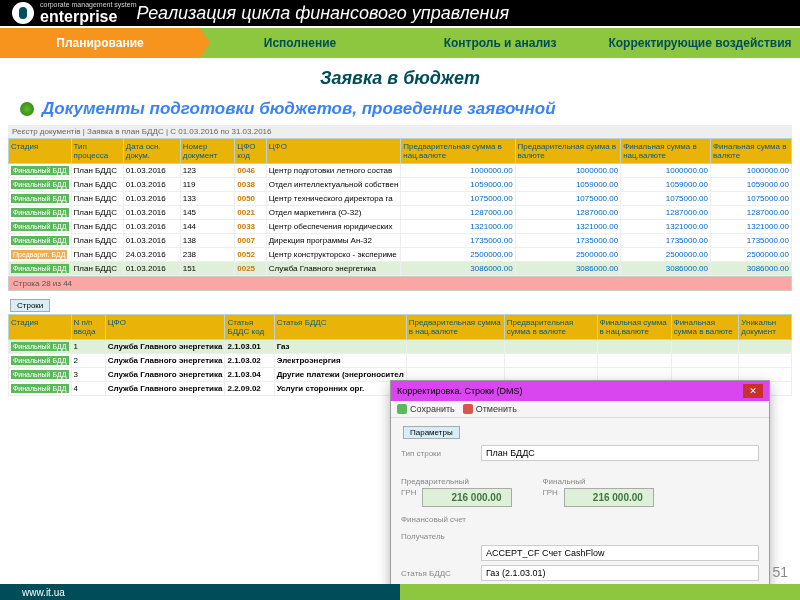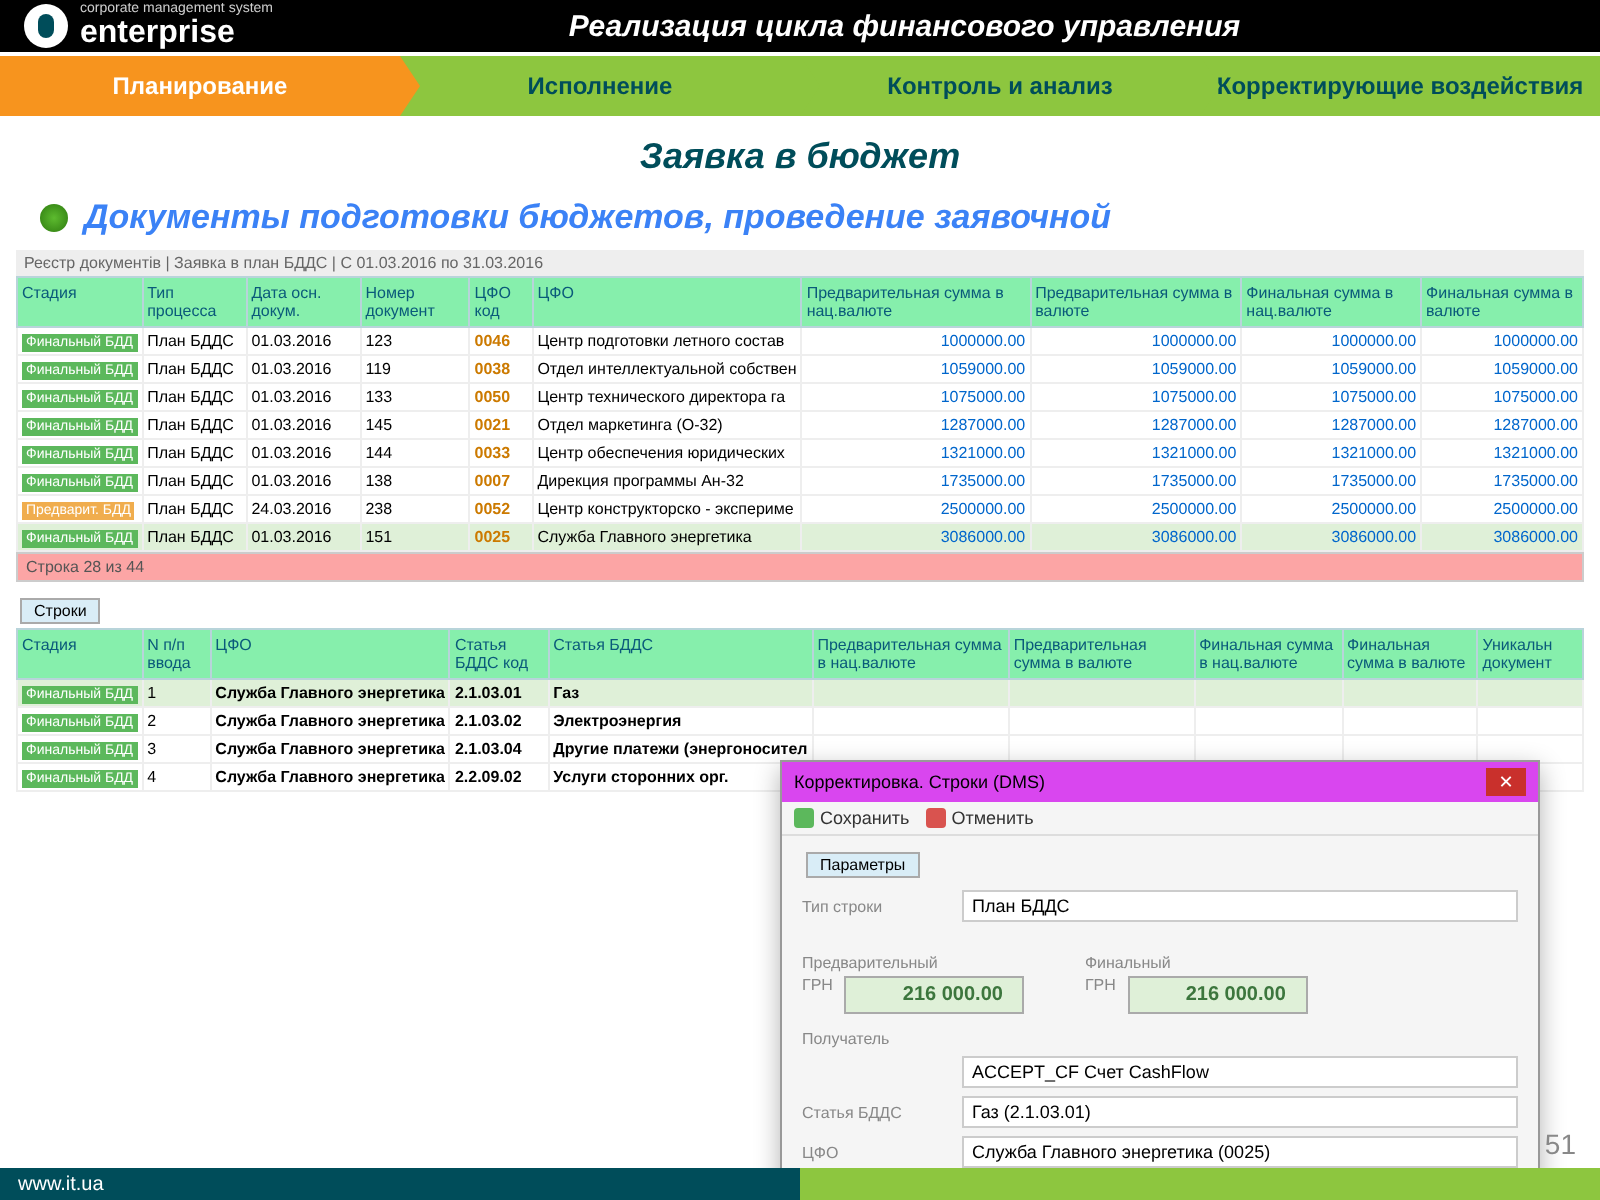--- a/index.html
+++ b/index.html
@@ -3,36 +3,36 @@
 <meta charset="utf-8">
 <style>
 *{box-sizing:border-box;margin:0;padding:0;font-family:Arial,sans-serif}
 body{width:800px;height:600px;background:#fff;position:relative;overflow:hidden}
 .header{background:#000000;height:26px;display:flex;align-items:center;padding:0 12px;color:#fff}
 .logo{display:flex;align-items:center;gap:6px}
 .logo-icon{width:22px;height:22px;background:#fff;border-radius:50%;position:relative}
 .logo-icon::after{content:"";position:absolute;width:8px;height:12px;background:#004d5a;border-radius:4px;left:7px;top:5px}
 .logo-text{font-size:16px;font-weight:bold}
 .logo-sub{font-size:7px;opacity:.8;line-height:1}
-.header-title{flex:1;text-align:center;font-size:15px;font-weight:bold;font-style:italic;color:#fff;padding-right:20px}
+.header-title{flex:1;text-align:left;font-size:18px;font-weight:normal;font-style:italic;color:#fff;padding-right:20px}
 .tabs{display:flex;height:30px;margin-top:2px}
 .tabs .seg{flex:1;display:flex;align-items:center;justify-content:center;font-size:12px;font-weight:bold;color:#004d5a;position:relative}
 .seg.orange{background:#f7941e;color:#fff}
 .seg.green{background:#8dc63f}
 .seg::after{content:"";position:absolute;right:-10px;top:0;border-left:10px solid transparent;border-top:15px solid transparent;border-bottom:15px solid transparent;z-index:2}
 .seg.orange::after{border-left-color:#f7941e}
 .seg.green::after{border-left-color:#8dc63f;right:-10px}
 .subtitle{text-align:center;font-weight:bold;color:#004d5a;font-style:italic;font-size:18px;padding:10px 0}
 .section-head{display:flex;align-items:center;gap:8px;padding:0 20px 6px}
 .bullet{width:14px;height:14px;background:radial-gradient(circle,#5dbb2f,#2d7a0f);border-radius:50%}
 .section-title{font-weight:bold;color:#3b82f6;font-size:17px;font-style:italic}
 .grid-wrap{margin:0 8px;font-size:8px}
 .breadcrumb{background:#eee;padding:2px 4px;font-size:8px;color:#666}
 .grid{width:100%;border-collapse:collapse}
-.grid th{background:#86efac;color:#0a5a7a;font-weight:normal;font-size:8px;padding:3px 2px;border:1px solid #b8d4da;text-align:left;vertical-align:top}
+.grid th{background:#eab308;color:#0a5a7a;font-weight:normal;font-size:8px;padding:3px 2px;border:1px solid #b8d4da;text-align:left;vertical-align:top}
 .grid td{padding:2px;border:1px solid #eee;font-size:8px;white-space:nowrap;overflow:hidden}
 .stage-final{background:#5cb85c;color:#fff;font-size:7px;padding:1px 2px}
 .stage-pre{background:#f0ad4e;color:#fff;font-size:7px;padding:1px 2px}
 .num{text-align:right;color:#0066cc}
 .code{color:#cc7a00;font-weight:bold}
 .status-row{background:#fca5a5;padding:2px 4px;font-size:8px;color:#555;border:1px solid #ccc}
 .detail-grid{margin-top:6px}
 .btn-small{background:#d9edf7;border:1px solid #aaa;font-size:8px;padding:1px 6px;display:inline-block;margin:2px}
 .popup{position:absolute;right:30px;top:380px;width:380px;background:#f5f5f5;border:1px solid #999;box-shadow:0 4px 12px rgba(0,0,0,.3);font-size:9px}
 .popup-title{background:#d946ef;padding:3px 6px;display:flex;align-items:center;justify-content:space-between;font-size:9px}
@@ -41,21 +41,21 @@
 .tb-btn{display:flex;align-items:center;gap:3px;font-size:9px;color:#333}
 .tb-ico{width:10px;height:10px;border-radius:2px}
 .popup-body{padding:6px 10px}
 .form-row{display:flex;align-items:center;margin:4px 0;font-size:9px}
 .form-label{width:80px;color:#888;font-size:8px}
 .form-val{flex:1;background:#fff;border:1px solid #ccc;padding:2px 4px;font-size:9px}
 .amount-box{display:flex;gap:30px;margin:8px 0}
 .amt{display:flex;gap:6px}
 .amt-val{background:#dff0d8;border:1px solid #aaa;padding:3px 10px;font-size:10px;font-weight:bold;color:#3c763d;min-width:90px;text-align:right}
 .group-label{color:#888;font-size:8px;margin:8px 0 2px}
-.footer{position:absolute;bottom:0;left:0;right:0;height:16px;background:linear-gradient(to right,#004d5a 50%,#8dc63f 50%);display:flex;align-items:center;justify-content:space-between;padding:0 9px;color:#fff;font-size:10px}
+.footer{position:absolute;bottom:0;left:0;right:0;height:16px;background:linear-gradient(to right,#004d5a 50%,#8dc63f 50%);display:flex;align-items:center;justify-content:space-between;padding:0 22px;color:#fff;font-size:10px}
 .page-num{position:absolute;bottom:20px;right:12px;font-size:14px;color:#888}
 </style>
 </head>
 <body>
 
 <div class="header">
   <div class="logo">
     <div class="logo-icon"></div>
     <div>
       <div class="logo-sub">corporate management system</div>
@@ -298,20 +298,23 @@
           </div>
       </div>
       <div>
         <div class="group-label">Финальный</div>
         <div class="amt">
             <span style="font-size:8px;color:#888">ГРН</span>
             <div class="amt-val">216 000.00</div>
           </div>
       </div>
     </div>
+    <div class="form-row">
+        <div class="form-label">Финансовый счет</div>
+      </div>
     <div class="group-label">Получатель</div>
     <div class="form-row">
         <div class="form-label"></div>
         <div class="form-val">ACCEPT_CF Счет CashFlow</div>
       </div>
     <div class="form-row">
         <div class="form-label">Статья БДДС</div>
         <div class="form-val">Газ (2.1.03.01)</div>
       </div>
     <div class="form-row">

